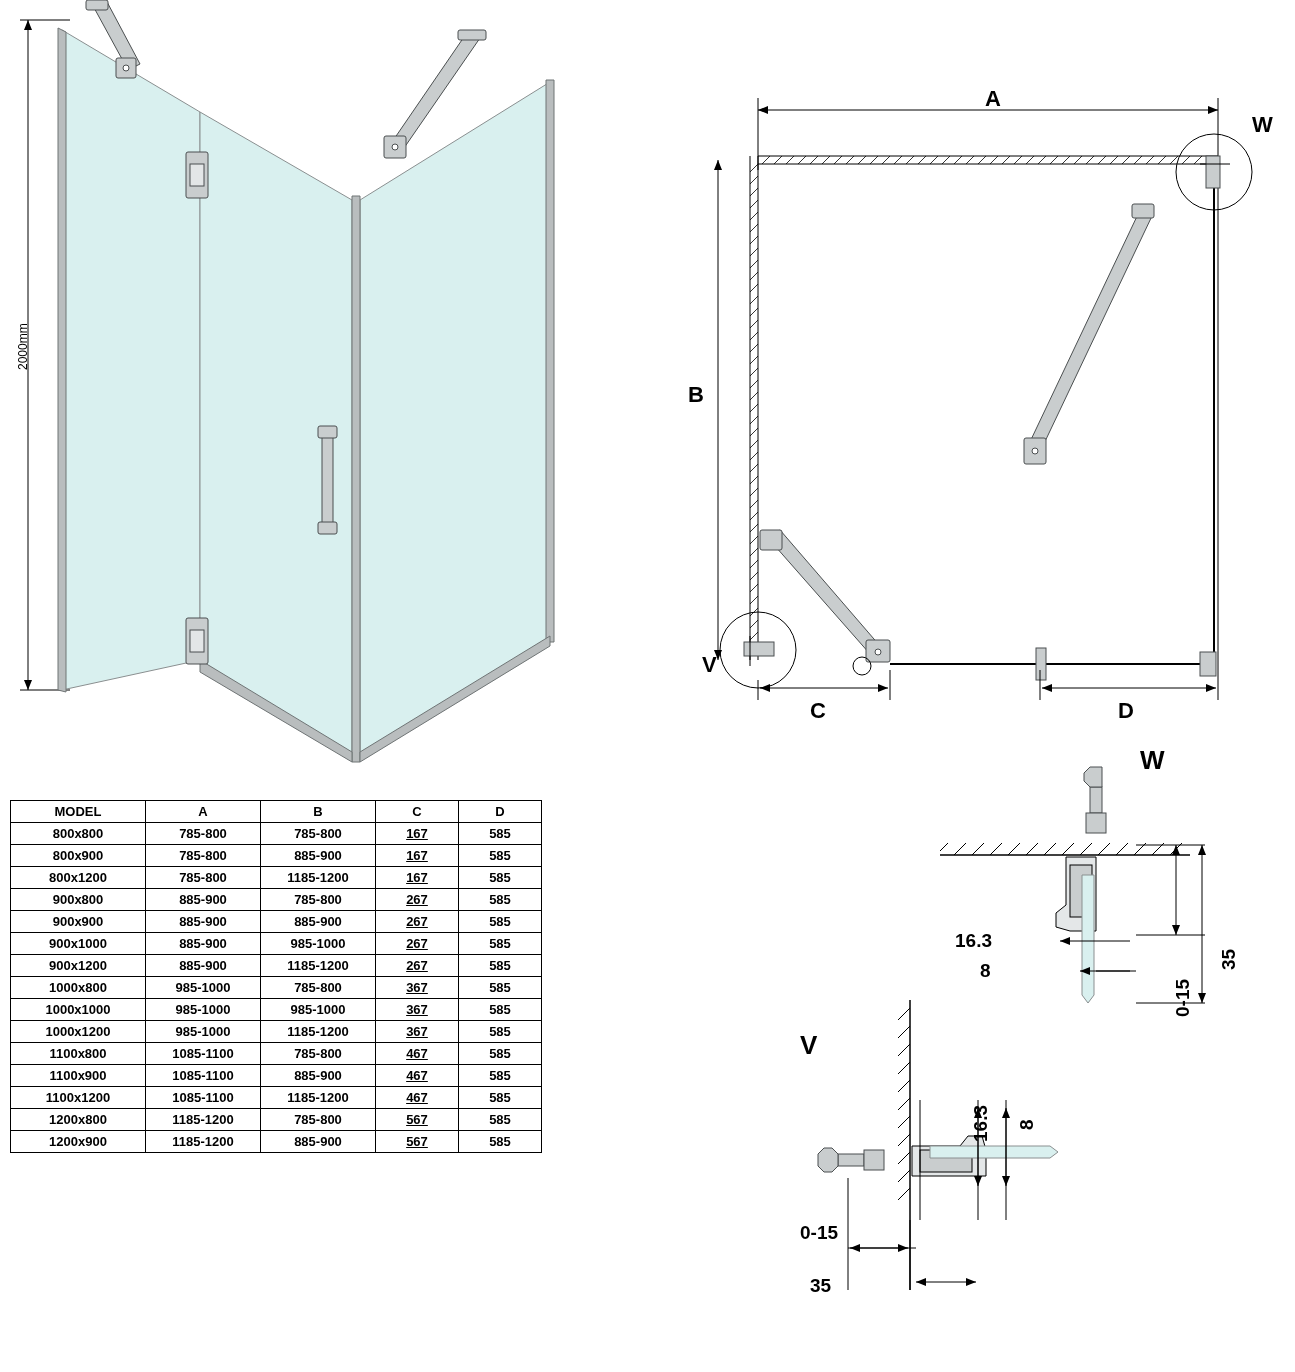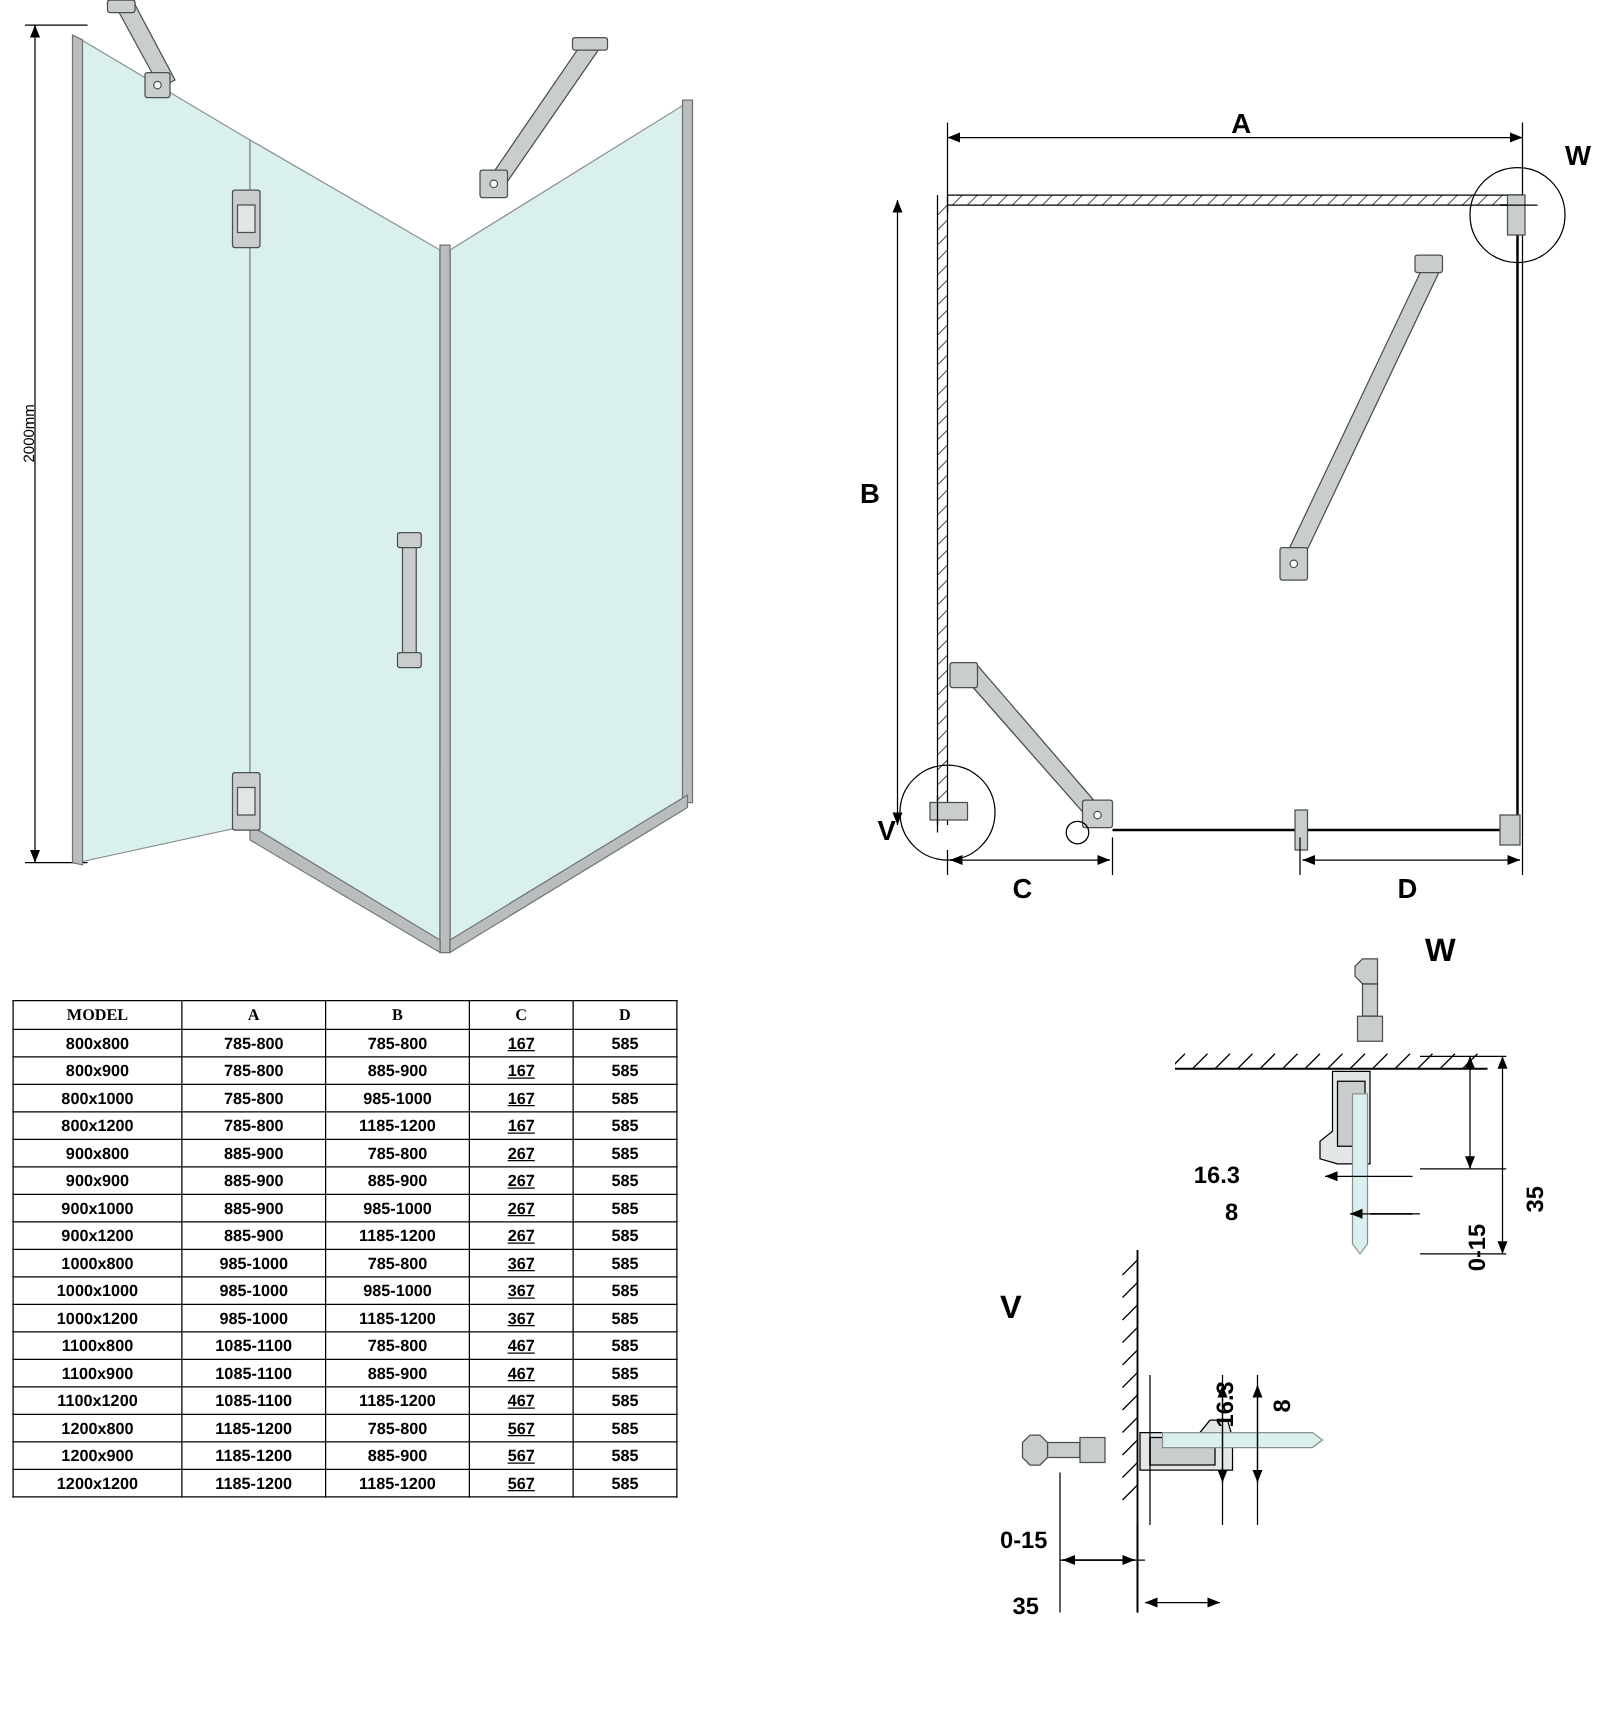--- a/index.html
+++ b/index.html
@@ -2,21 +2,21 @@
 <html><head>
 <meta charset="utf-8">
 <style>
   html,body{margin:0;padding:0;background:#ffffff;}
   body{width:1295px;height:1372px;position:relative;font-family:"Liberation Sans",sans-serif;color:#000;}
   .abs{position:absolute;}
   svg{display:block;}
   
   #spec-table{position:absolute;left:10px;top:800px;border-collapse:collapse;}
   #spec-table td,#spec-table th{border:1px solid #000;font-size:13px;text-align:center;padding:3px 2px;font-weight:bold;}
-  #spec-table th{font-size:13px;font-family:Liberation Serif, serif;}
+  #spec-table th{font-size:13px;}
   #spec-table td:nth-child(1){width:130px;}
   #spec-table td:nth-child(2){width:110px;}
   #spec-table td:nth-child(3){width:110px;}
   #spec-table td:nth-child(4){width:78px;text-decoration:underline;}
   #spec-table td:nth-child(5){width:78px;}
   .vlabel{transform:rotate(-90deg);transform-origin:left top;white-space:nowrap;}
   .lbl-lg{font-size:22px;font-weight:bold;}
   .lbl-sm{font-size:12px;}
   .dimtxt{font-size:19px;font-weight:bold;}
 </style>
@@ -381,27 +381,20 @@
         <td>585</td>
       </tr>
       <tr>
         <td>800x900</td>
         <td>785-800</td>
         <td>885-900</td>
         <td>167</td>
         <td>585</td>
       </tr>
       <tr>
-        <td>800x1000</td>
-        <td>785-800</td>
-        <td>985-1000</td>
-        <td>167</td>
-        <td>585</td>
-      </tr>
-      <tr>
         <td>800x1200</td>
         <td>785-800</td>
         <td>1185-1200</td>
         <td>167</td>
         <td>585</td>
       </tr>
       <tr>
         <td>900x800</td>
         <td>885-900</td>
         <td>785-800</td>
@@ -478,21 +471,14 @@
         <td>567</td>
         <td>585</td>
       </tr>
       <tr>
         <td>1200x900</td>
         <td>1185-1200</td>
         <td>885-900</td>
         <td>567</td>
         <td>585</td>
       </tr>
-      <tr>
-        <td>1200x1200</td>
-        <td>1185-1200</td>
-        <td>1185-1200</td>
-        <td>567</td>
-        <td>585</td>
-      </tr>
     </tbody>
 </table>
 
 </body></html>

